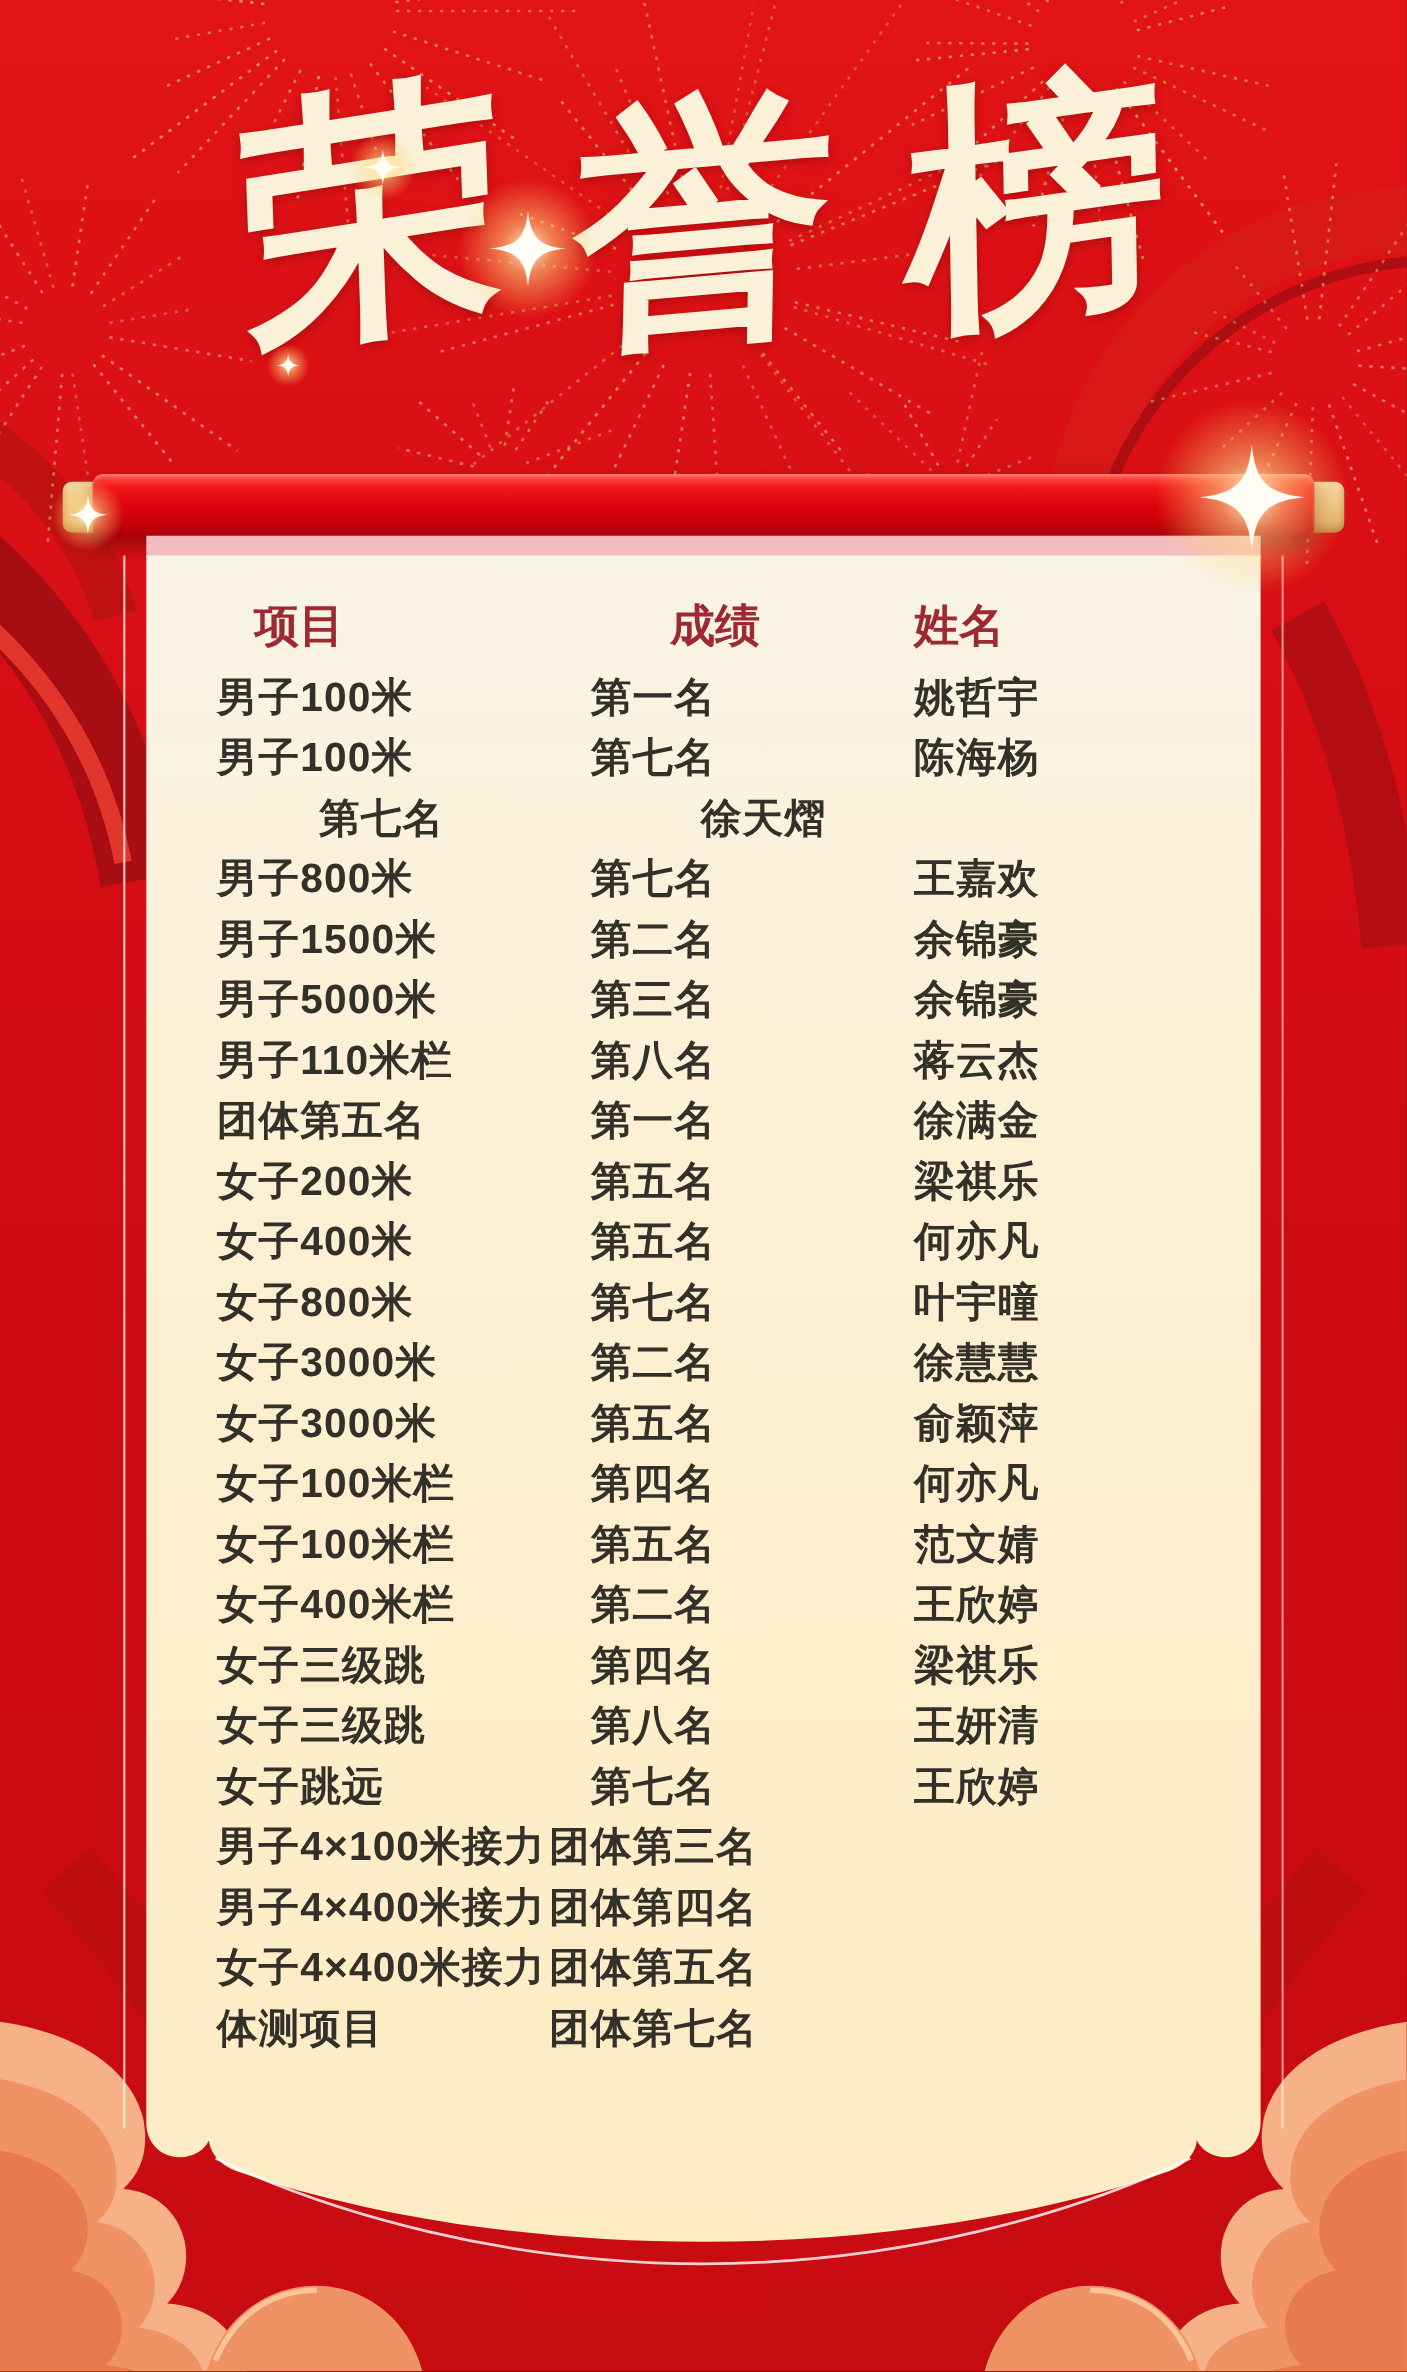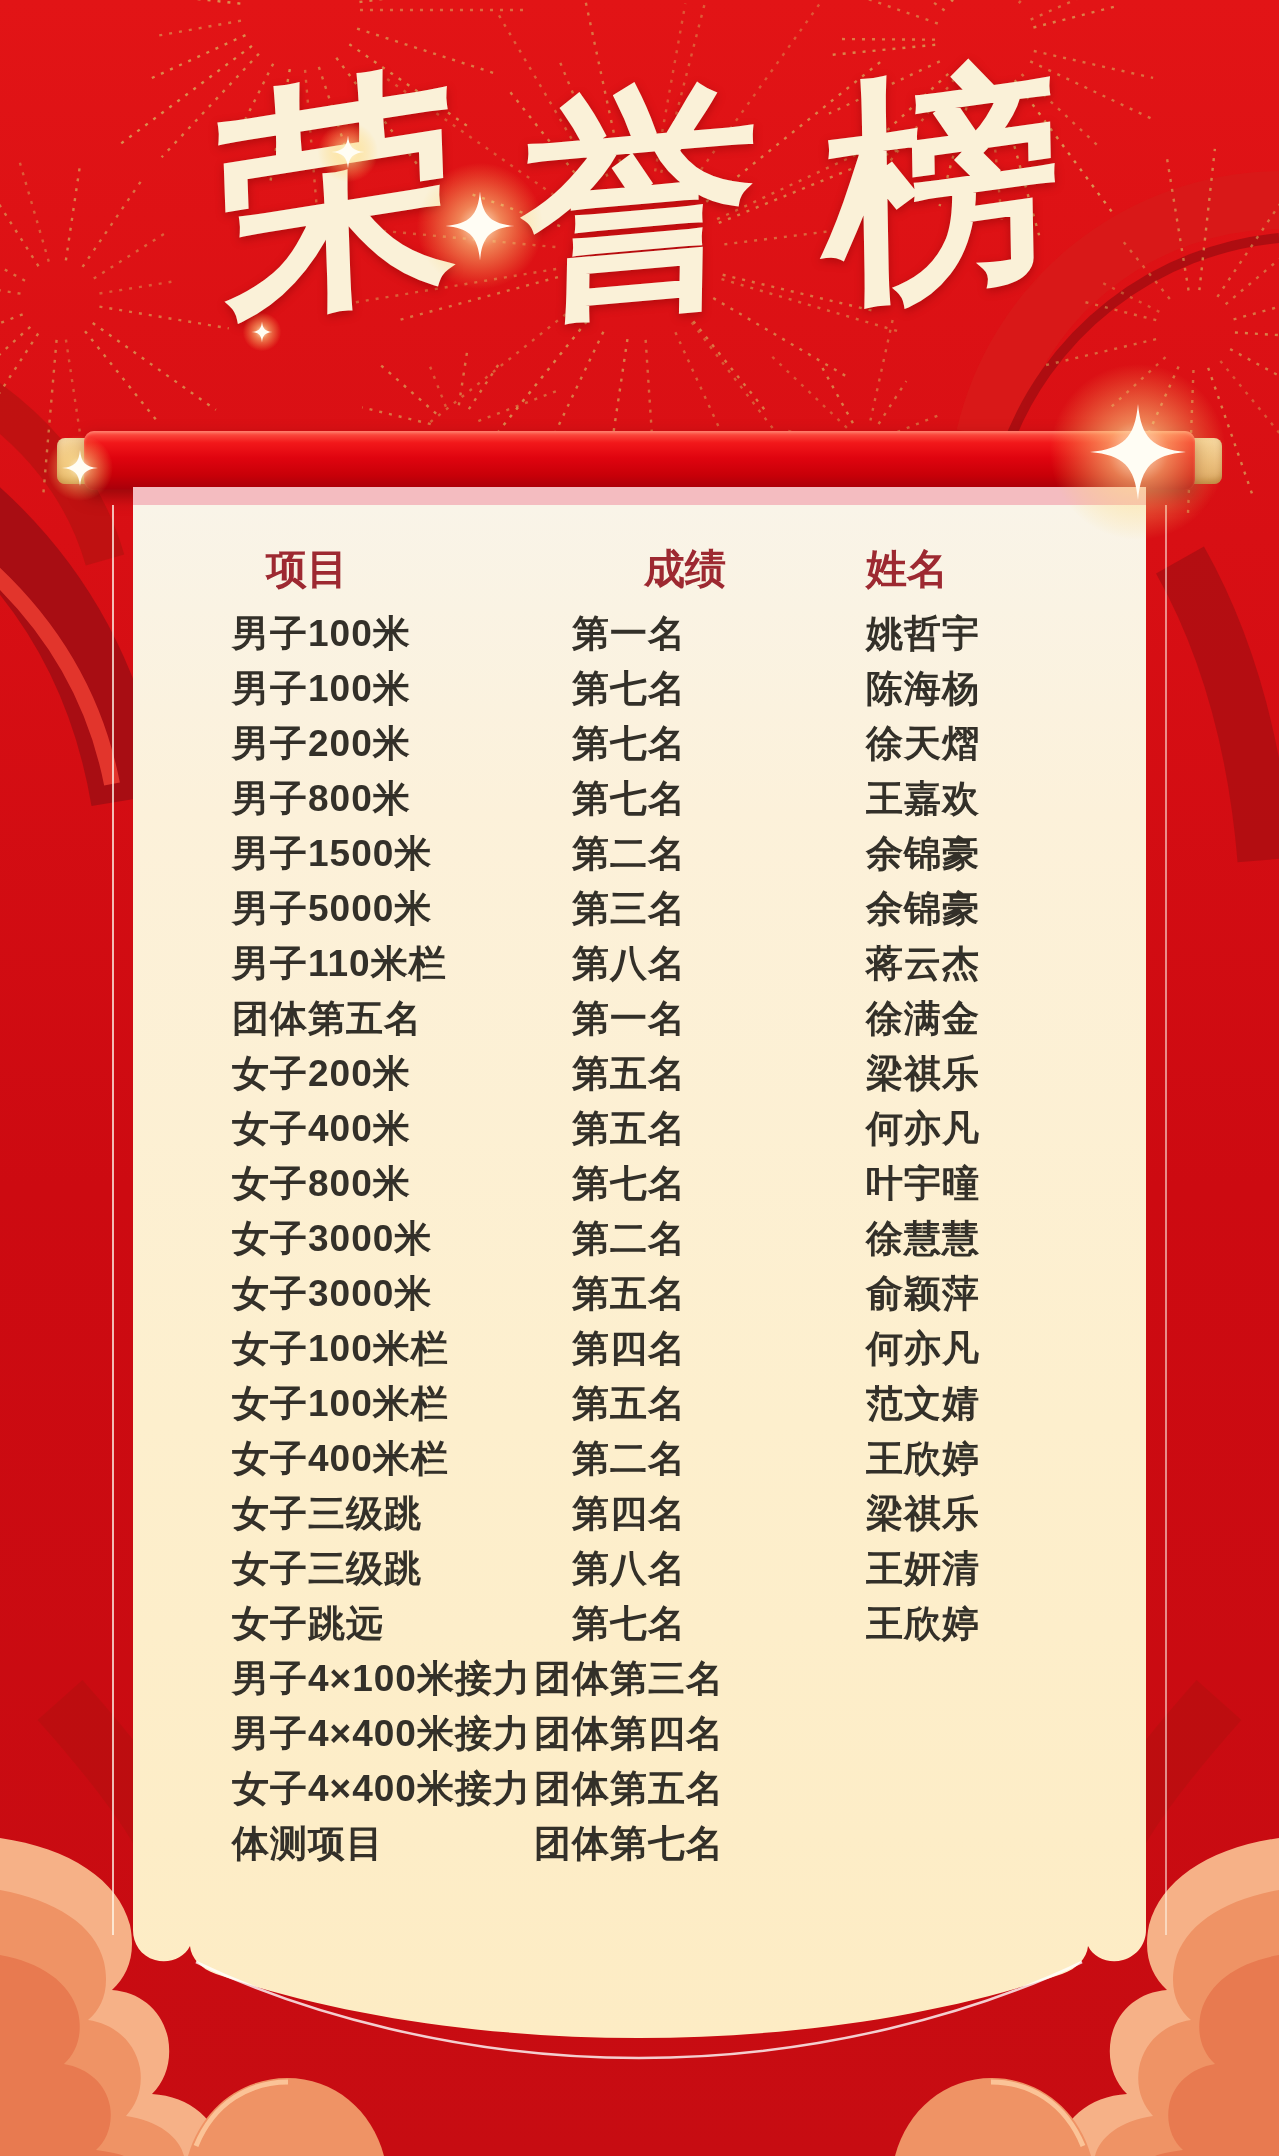--- a/index.html
+++ b/index.html
@@ -25,21 +25,21 @@
   .rod-cap{position:absolute;top:438px;width:40px;height:46px;border-radius:8px;
     background:linear-gradient(180deg,#f5d8a6 0%,#e9bd80 55%,#d9a663 100%);
     box-shadow:inset 0 -4px 6px rgba(150,90,20,.45);}
   .rod-cap.left{left:57px;}
   .rod-cap.right{left:1182px;}
   .rod{position:absolute;left:84px;top:431px;width:1111px;height:59px;border-radius:10px;
     background:linear-gradient(180deg,#ff5a4a 0%,#f2181a 20%,#e0040f 45%,#c80008 75%,#a7000a 100%);
     box-shadow:0 7px 16px rgba(90,0,0,.5), inset 0 2px 3px rgba(255,160,140,.55);}
   
   .paper-content{position:absolute;left:133px;top:506px;width:1013px;height:1420px;}
-  .hdr-row,.data-row{display:grid;grid-template-columns:300px 194px 409px;padding-left:99px;align-items:center;}
+  .hdr-row,.data-row{display:grid;grid-template-columns:300px 194px 409px;padding-left:64px;align-items:center;}
   .hdr-row{height:74px;padding-top:26px;color:#9d2931;font-weight:bold;font-size:41px;
     font-family:"Liberation Serif","DejaVu Serif",serif;}
   .hdr-row .h1{padding-left:34px;}
   .hdr-row .h2{text-align:right;}
   .hdr-row .h3{padding-left:140px;}
   .data-row{height:55px;font-size:37px;font-weight:700;color:#333029;letter-spacing:1px;}
   .data-row .c1{white-space:nowrap;}
   .data-row .c2{text-align:center;white-space:nowrap;}
   .data-row .c3{padding-left:140px;white-space:nowrap;}
 </style>
@@ -253,21 +253,20 @@
           <div class="c1">男子100米</div>
           <div class="c2">第一名</div>
           <div class="c3">姚哲宇</div>
         </div>
         <div class="data-row">
           <div class="c1">男子100米</div>
           <div class="c2">第七名</div>
           <div class="c3">陈海杨</div>
         </div>
         <div class="data-row">
-          <div class="c1">男子200米</div>
           <div class="c2">第七名</div>
           <div class="c3">徐天熠</div>
         </div>
         <div class="data-row">
           <div class="c1">男子800米</div>
           <div class="c2">第七名</div>
           <div class="c3">王嘉欢</div>
         </div>
         <div class="data-row">
           <div class="c1">男子1500米</div>

